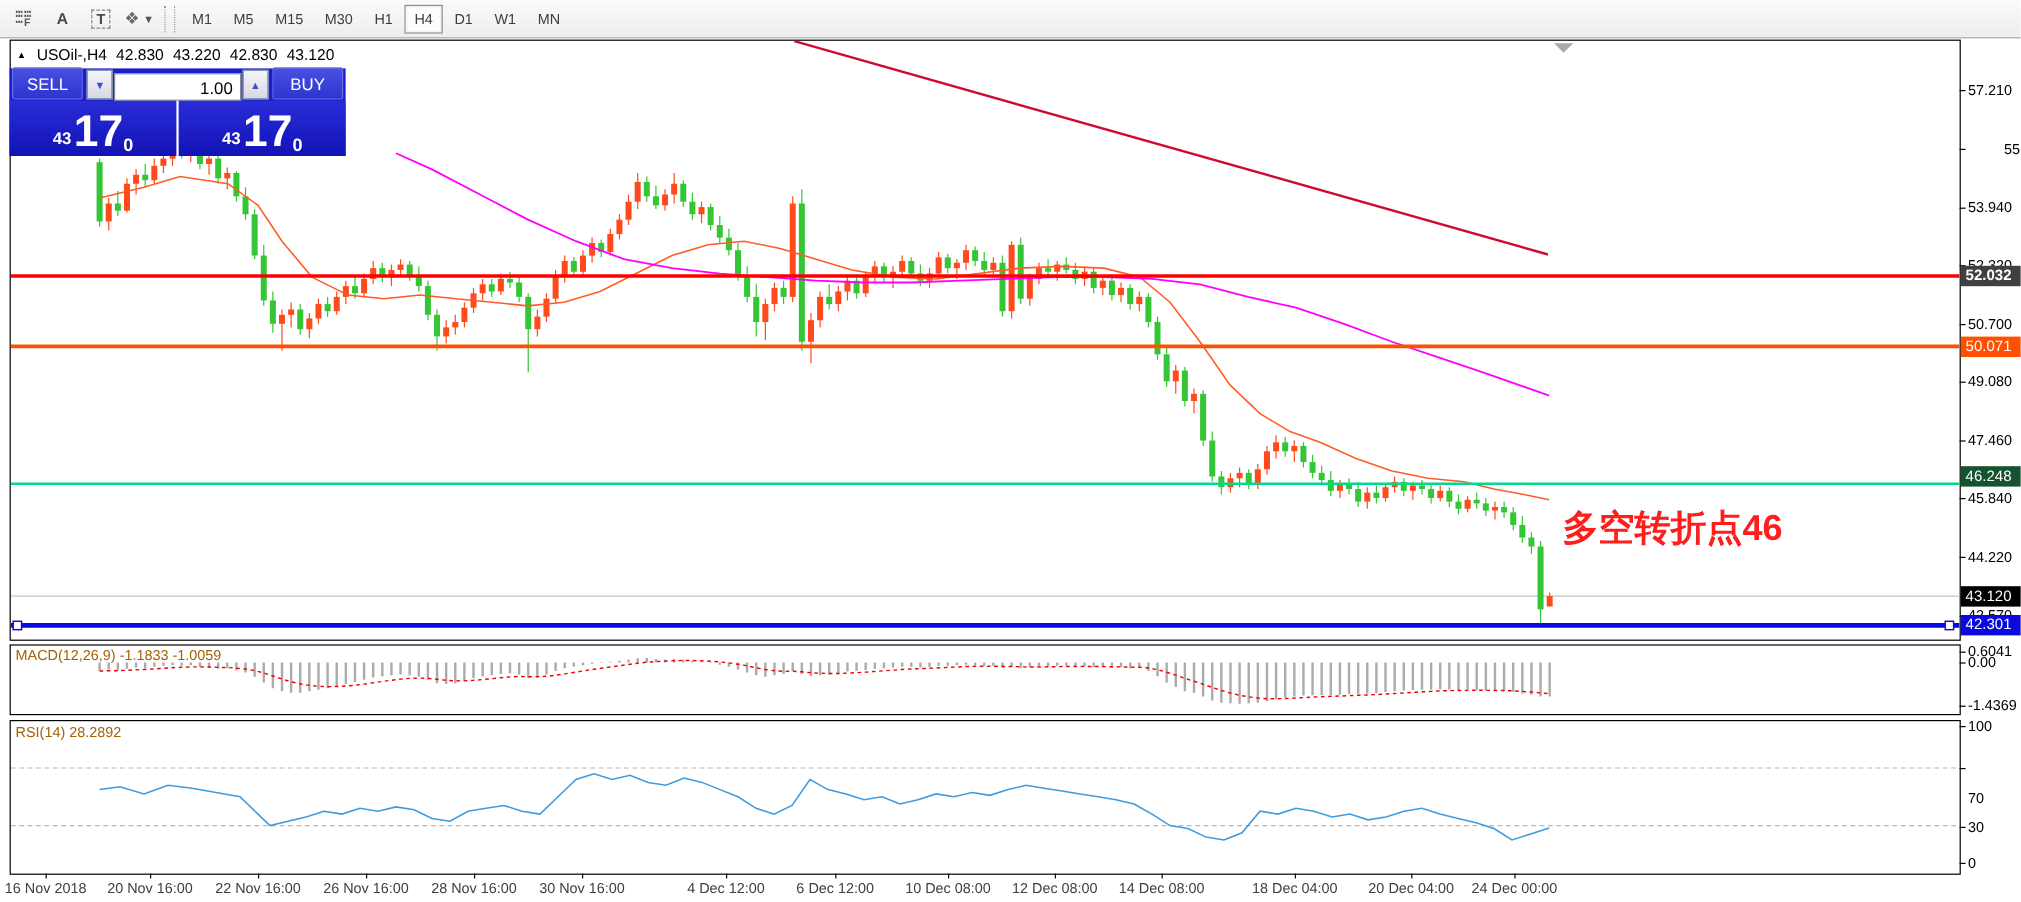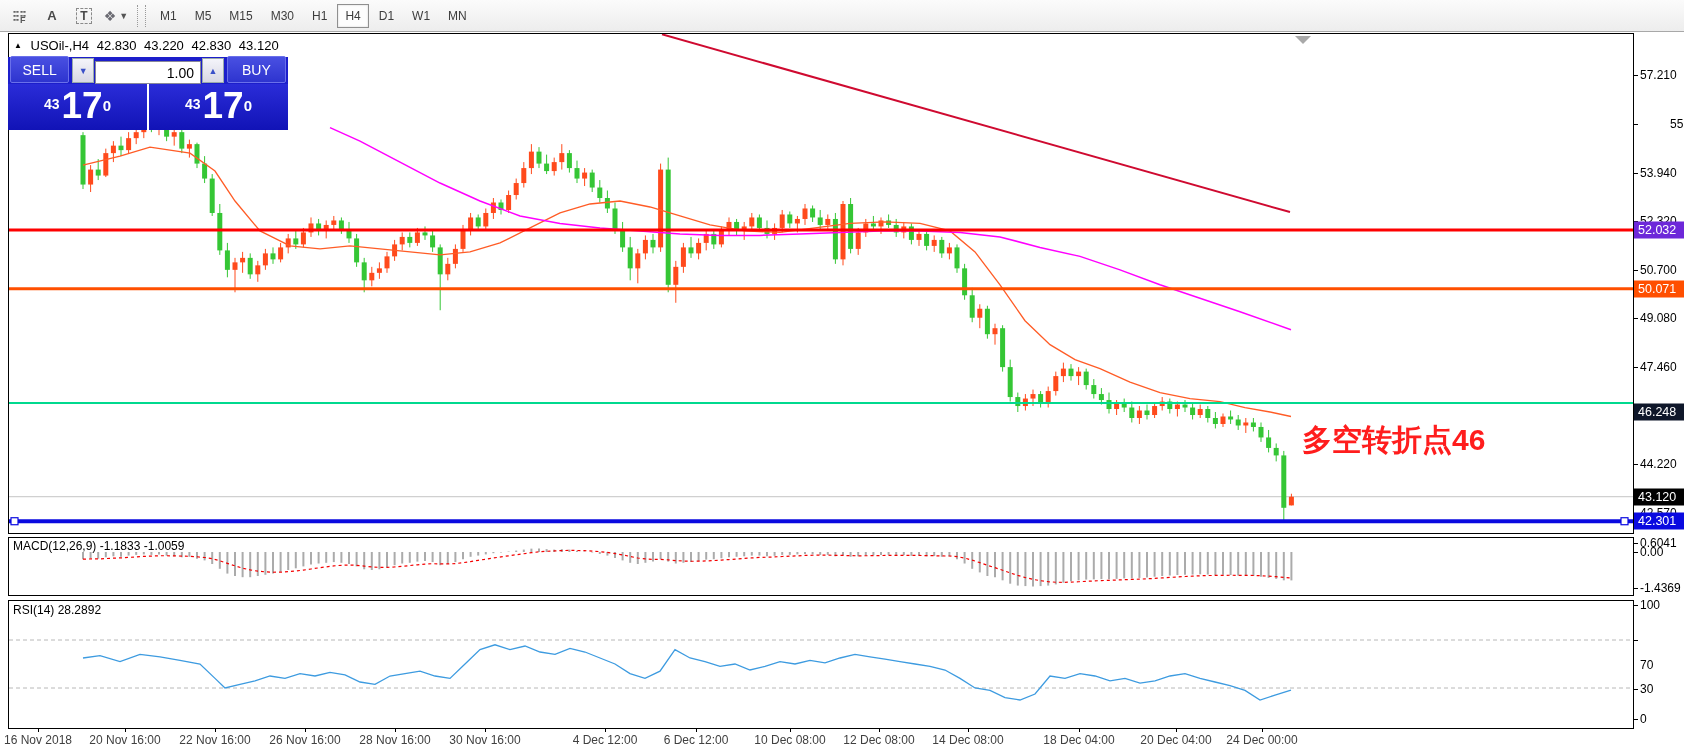--- a/index.html
+++ b/index.html
@@ -26,21 +26,21 @@
   .pane{position:absolute;left:8px;width:1626px;background:#fff;border:1px solid #000;box-sizing:border-box;}
   #pane-main{top:33px;height:501px;}
   #pane-macd{top:537px;height:59px;}
   #pane-rsi{top:600px;height:129px;}
 
   #chart-svg{position:absolute;left:0;top:0;}
 
   .chart-title{position:absolute;left:14px;top:38px;font-size:13px;color:#000;z-index:5;}
   .chart-title .tri{font-size:8px;vertical-align:2px;margin-right:5px;}
   .chart-title span{margin-right:4px;}
-  .ind-label{position:absolute;font-size:12px;color:#000000;z-index:5;}
+  .ind-label{position:absolute;font-size:12px;color:#a16207;z-index:5;}
 
   .shift-triangle{position:absolute;width:0;height:0;border-left:8px solid transparent;
      border-right:8px solid transparent;border-top:8px solid #a9a9a9;z-index:4;}
 
   
   .axis-label{position:absolute;left:1640px;font-size:12px;color:#000;transform:translateY(-50%);white-space:nowrap;}
   .axis-tick{position:absolute;left:1633px;width:5px;height:1px;background:#000;}
   .price-badge{position:absolute;left:1634px;width:50px;height:17px;color:#fff;font-size:12.5px;
      line-height:17px;padding-left:4px;box-sizing:border-box;transform:translateY(-50%);z-index:6;}
 
@@ -54,21 +54,21 @@
   .tp-row1{position:absolute;left:0;top:0;width:100%;height:27px;display:flex;align-items:flex-end;}
   .tp-btn{width:64px;height:25px;margin:1px 2px;background:linear-gradient(#4а52е8,#3238d2);
      background:linear-gradient(#4950e2,#2e34cf);color:#fff;font-size:14px;display:flex;
      align-items:center;justify-content:center;border:1px solid #6a70ea;border-radius:2px;}
   .tp-spin{width:22px;height:23px;margin:1px;background:linear-gradient(#f4f4fa,#d8d8e4);
      border:1px solid #9aa;color:#3a50c8;font-size:9px;display:flex;align-items:center;justify-content:center;}
   .tp-input{width:92px;height:21px;border:1px solid #889;background:#fff;color:#000;
      font-size:14px;text-align:right;padding:0 6px;}
   .tp-tiles{position:absolute;left:0;top:27px;width:100%;height:46px;display:flex;}
   .tp-tile{flex:1;background:linear-gradient(#2a2cd8,#1113b6);color:#fff;display:flex;
-     align-items:center;justify-content:center;padding-bottom:3px;}
+     align-items:flex-end;justify-content:center;padding-bottom:3px;}
   .tp-tile.sell{border-right:2px solid #fff;}
   .tile-small{font-size:14px;font-weight:bold;margin:0 2px 4px 0;}
   .tile-big{font-size:37px;font-weight:bold;line-height:34px;}
   .tile-sup{font-size:15px;font-weight:bold;vertical-align:16px;line-height:10px;}
 
   
   .annotation{position:absolute;left:1302px;top:420px;font-size:30px;font-weight:bold;z-index:6;white-space:nowrap;}
 </style>
 </head>
 <body>
@@ -684,23 +684,23 @@
 <div class="axis-tick" style="top: 588px;"></div>
 <div class="axis-label" style="top: 588px;">-1.4369</div>
 <div class="axis-tick" style="top: 605px;"></div>
 <div class="axis-label" style="top: 605px; text-align: center;">100</div>
 <div class="axis-tick" style="top: 640px;"></div>
 <div class="axis-label" style="top: 640px; margin-top: 25px;">70</div>
 <div class="axis-tick" style="top: 689px;"></div>
 <div class="axis-label" style="top: 689px;">30</div>
 <div class="axis-tick" style="top: 719px;"></div>
 <div class="axis-label" style="top: 719px;">0</div>
-<div class="price-badge" style="top: 229.978px; background: #6d28d9;">52.032</div>
+<div class="price-badge" style="top: 229.978px; background: #404040; font-weight: bold;">52.032</div>
 <div class="price-badge" style="top: 288.67px; background: rgb(255, 79, 0);">50.071</div>
-<div class="price-badge" style="top: 412px; background: #0f172a;">46.248</div>
+<div class="price-badge" style="top: 397px; background: #14532d;">46.248</div>
 <div class="price-badge" style="top: 496.714px; background: rgb(0, 0, 0);">43.120</div>
 <div class="price-badge" style="top: 521.226px; background: rgb(10, 10, 224);">42.301</div>
 <div class="time-tick" style="left: 38px;"></div>
 <div class="time-label" style="left: 38px;">16 Nov 2018</div>
 <div class="time-tick" style="left: 125px;"></div>
 <div class="time-label" style="left: 125px;">20 Nov 16:00</div>
 <div class="time-tick" style="left: 215px;"></div>
 <div class="time-label" style="left: 215px;">22 Nov 16:00</div>
 <div class="time-tick" style="left: 305px;"></div>
 <div class="time-label" style="left: 305px;">26 Nov 16:00</div>

